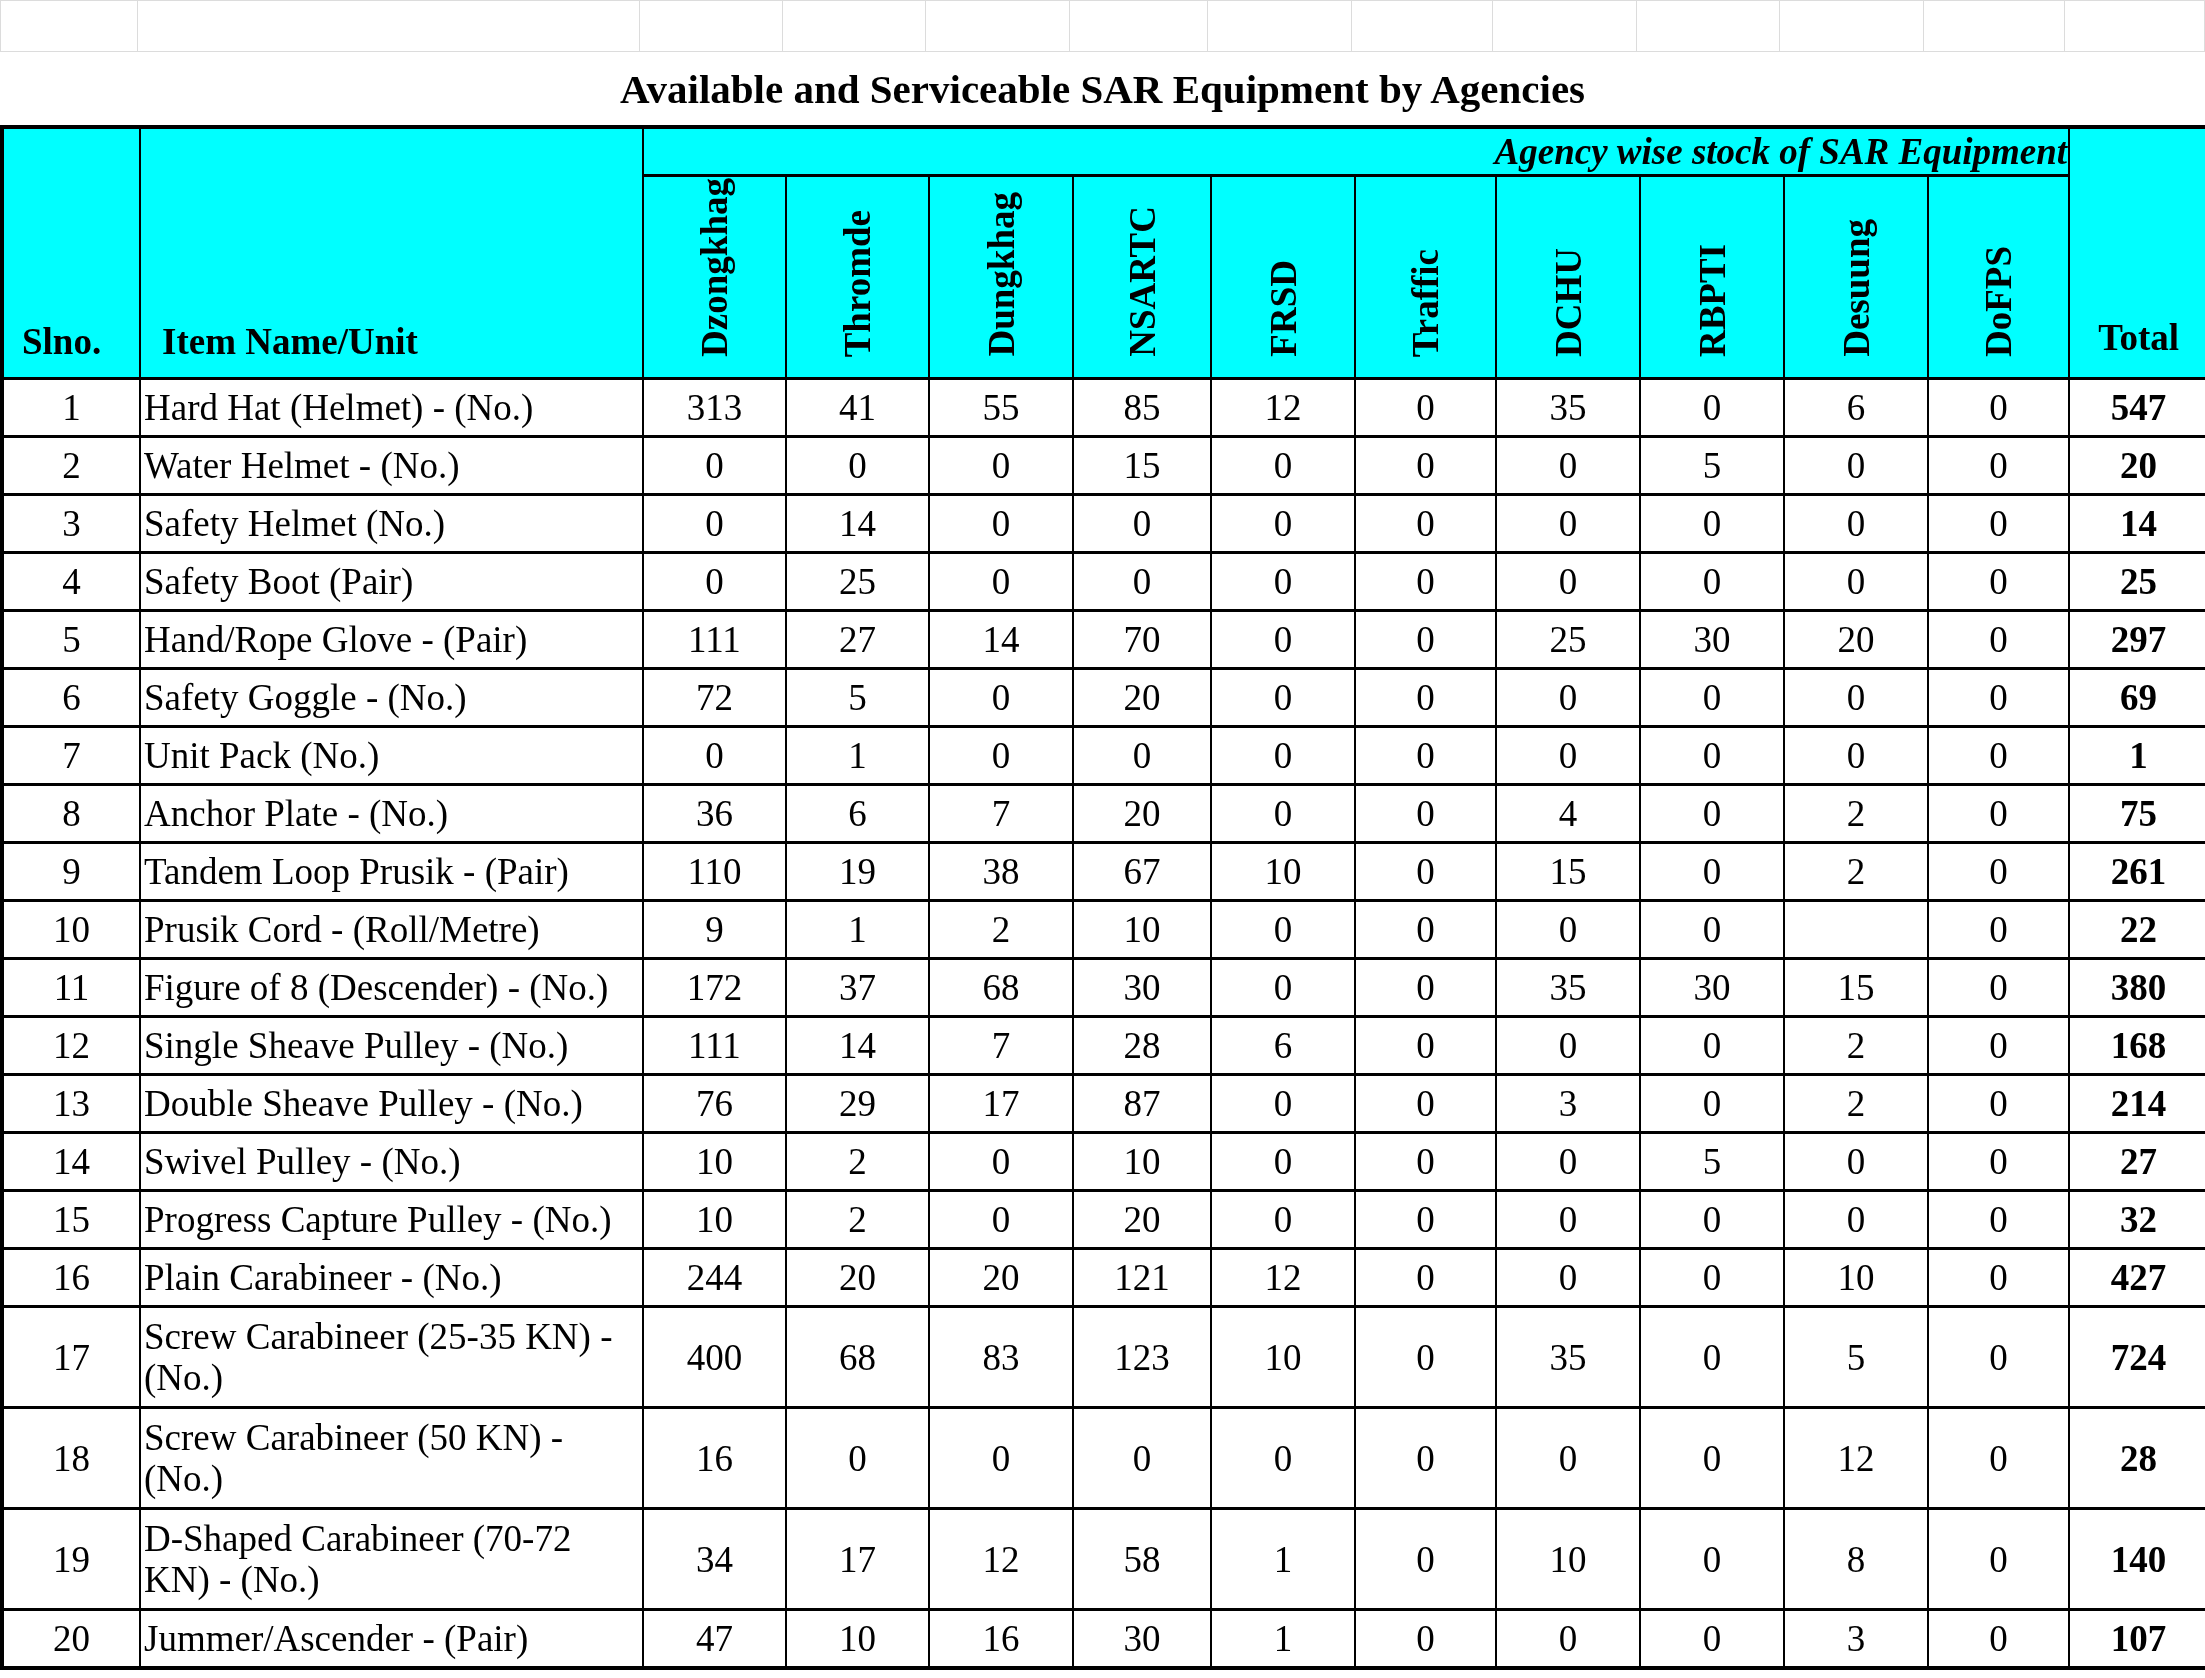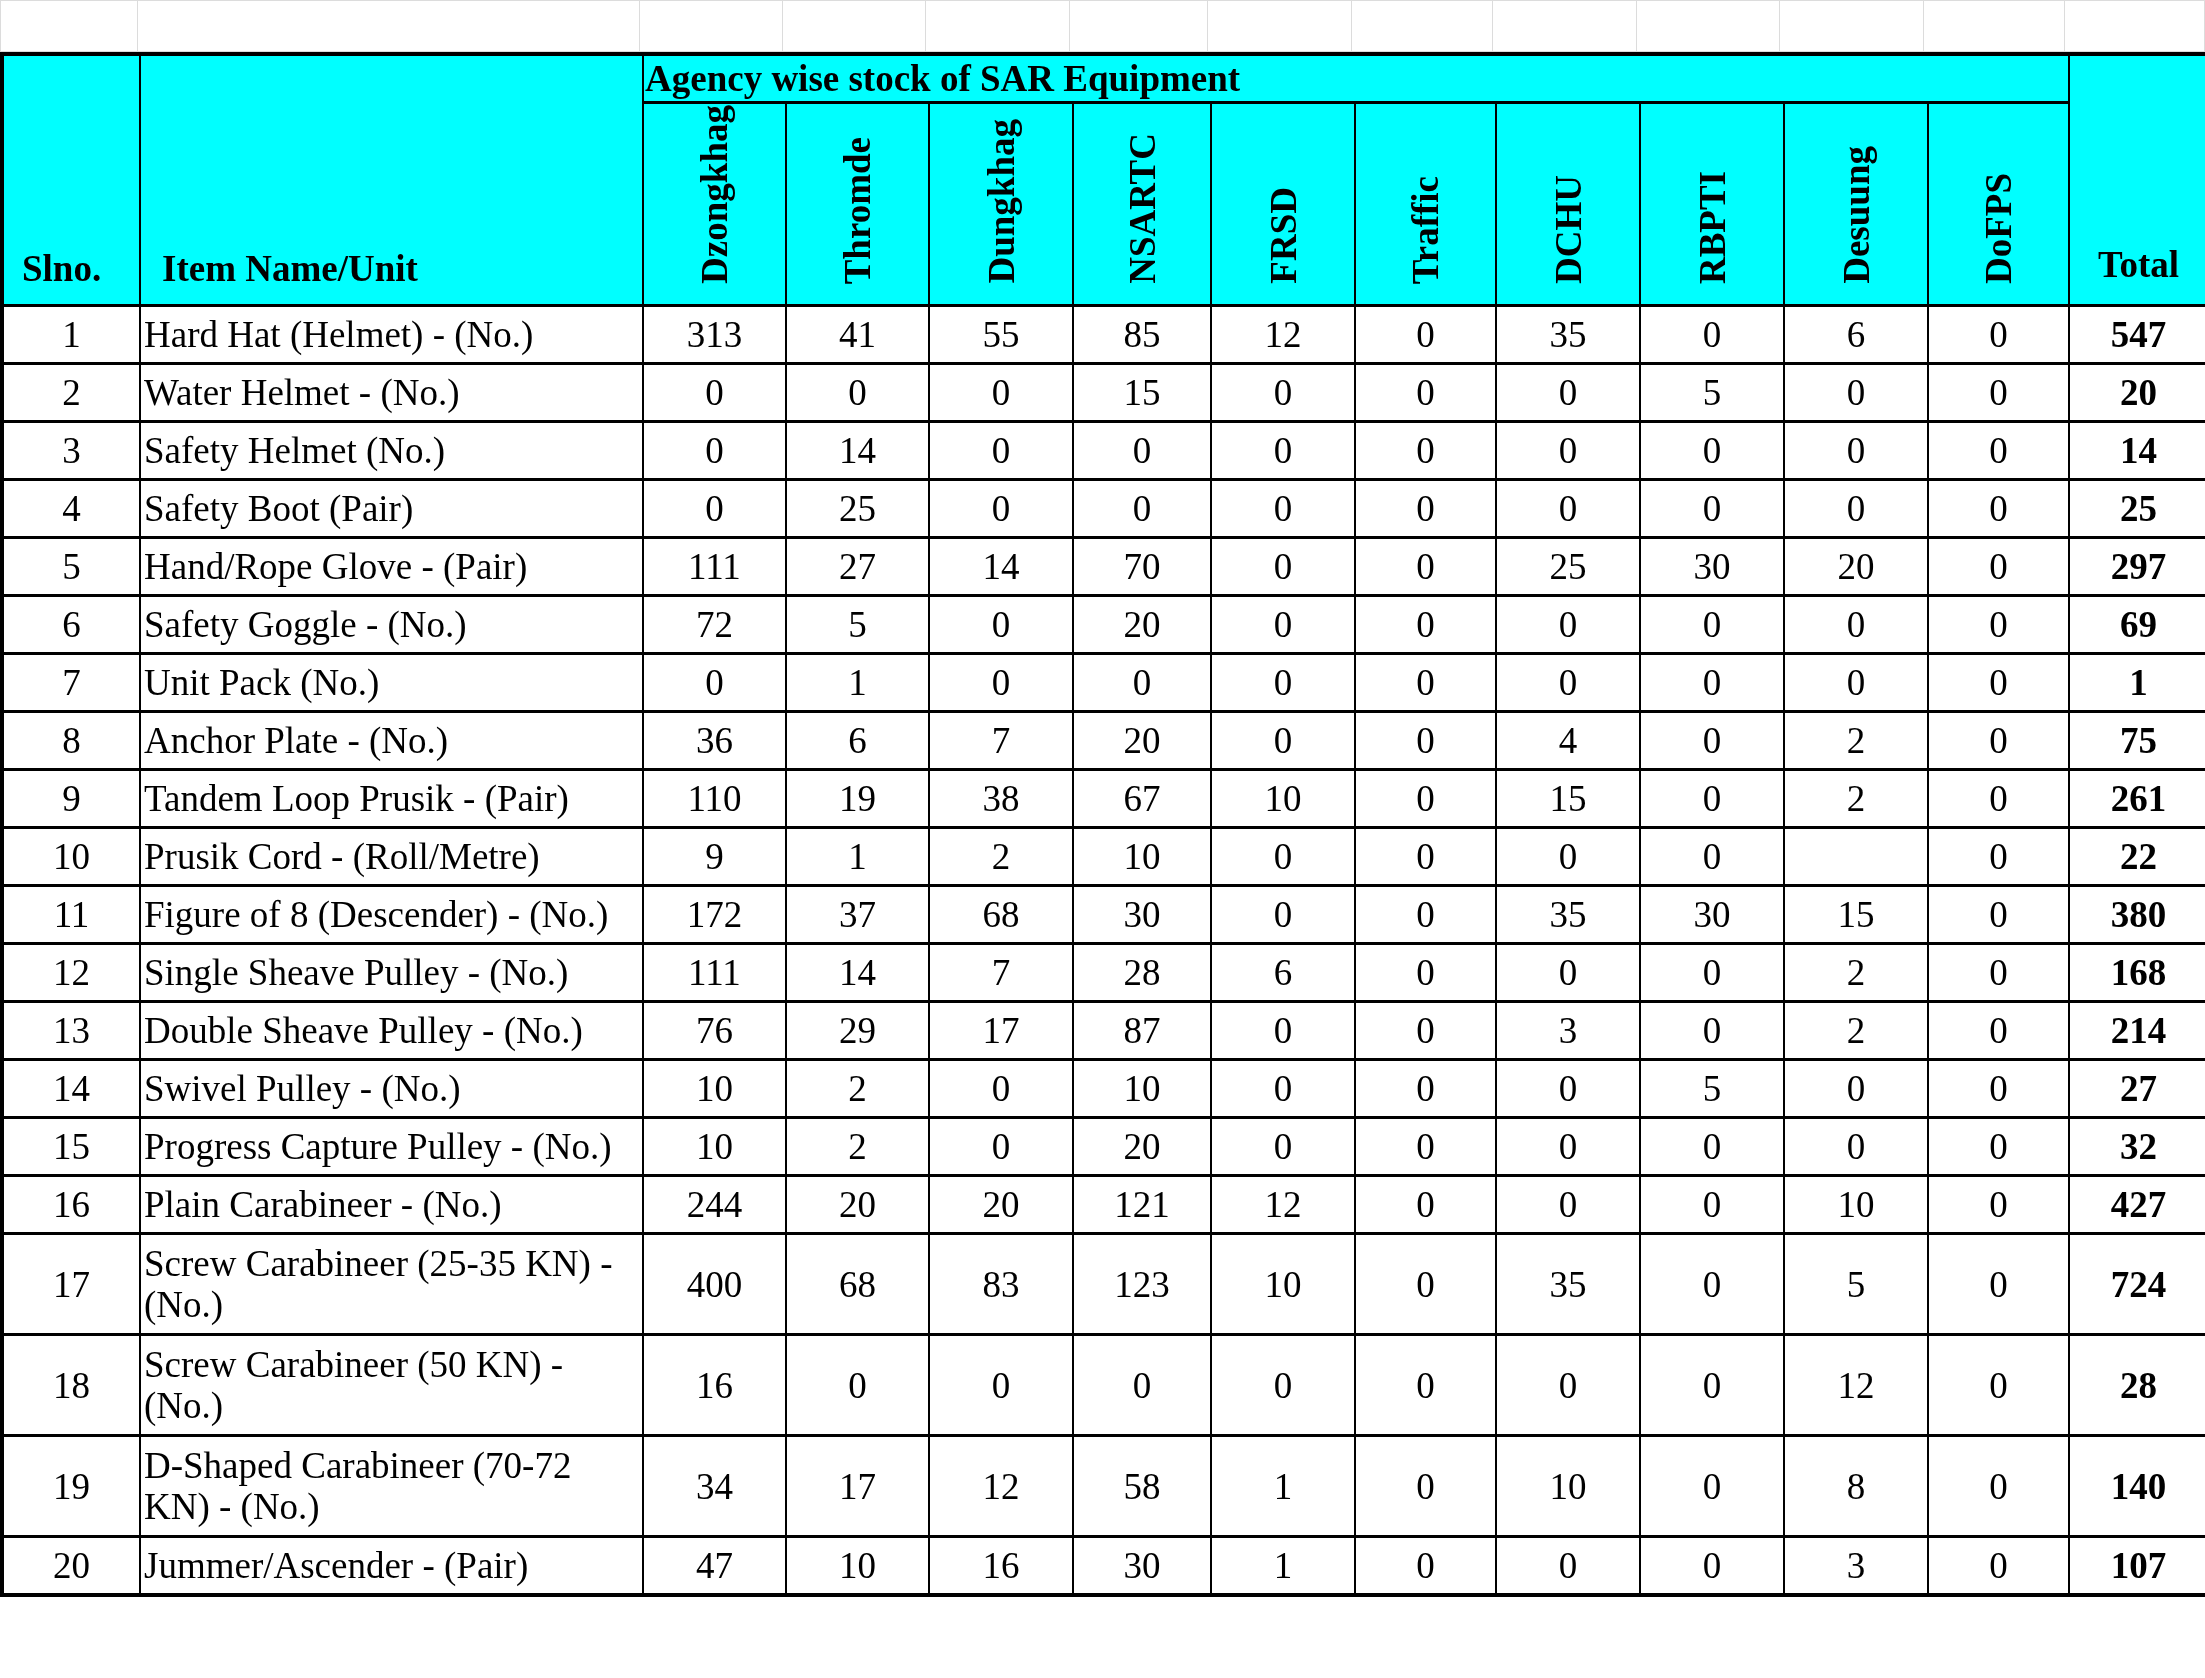--- a/index.html
+++ b/index.html
@@ -27,22 +27,23 @@
   table.sar th, table.sar td {
     box-sizing:border-box; overflow:hidden;
     border-left:2.4px solid #000; border-right:2.4px solid #000;
     border-top:3.2px solid #000; border-bottom:3.2px solid #000;
     font-size:37px;
   }
   thead th { background:#00ffff; font-weight:bold; }
   .th-slno { vertical-align:bottom; text-align:left; padding:0 0 14.6px 18px; }
   .th-item { vertical-align:bottom; text-align:left; padding:0 0 14.6px 21px;margin-left:48px; }
   .th-group {
-    height:47px; text-align:left; vertical-align:middle; font-size:41px;
+    height:47px; text-align:right; vertical-align:middle; font-size:41px;
     border-right:1.6px solid #5ad5da;
+    font-style:italic;
   }
   .th-total {
     vertical-align:bottom; text-align:center; padding-bottom:18px; font-size:39px;
     border-left:1.6px solid #5ad5da;
   }
   .th-agency { height:203px; vertical-align:bottom; text-align:center; padding-bottom:11.4px; }
   .vert {
     display:inline-block; writing-mode:vertical-rl; transform:rotate(180deg);
     font-weight:bold; font-size:37px; line-height:1; white-space:nowrap;
   }
@@ -67,20 +68,23 @@
       <div class="gcell" style="width: 138px;"></div>
       <div class="gcell" style="width: 144px;"></div>
       <div class="gcell" style="width: 141px;"></div>
       <div class="gcell" style="width: 144px;"></div>
       <div class="gcell" style="width: 144px;"></div>
       <div class="gcell" style="width: 144px;"></div>
       <div class="gcell" style="width: 141px;"></div>
       <div class="gcell" style="width: 140px;"></div>
     </div>
 
+  <div class="titlebar">
+    <div class="title">Available and Serviceable SAR Equipment by Agencies</div>
+  </div>
 
   <table class="sar">
     <colgroup id="cols">
         <col style="width: 138px;">
         <col style="width: 503px;">
         <col style="width: 143px;">
         <col style="width: 143px;">
         <col style="width: 144px;">
         <col style="width: 138px;">
         <col style="width: 144px;">

